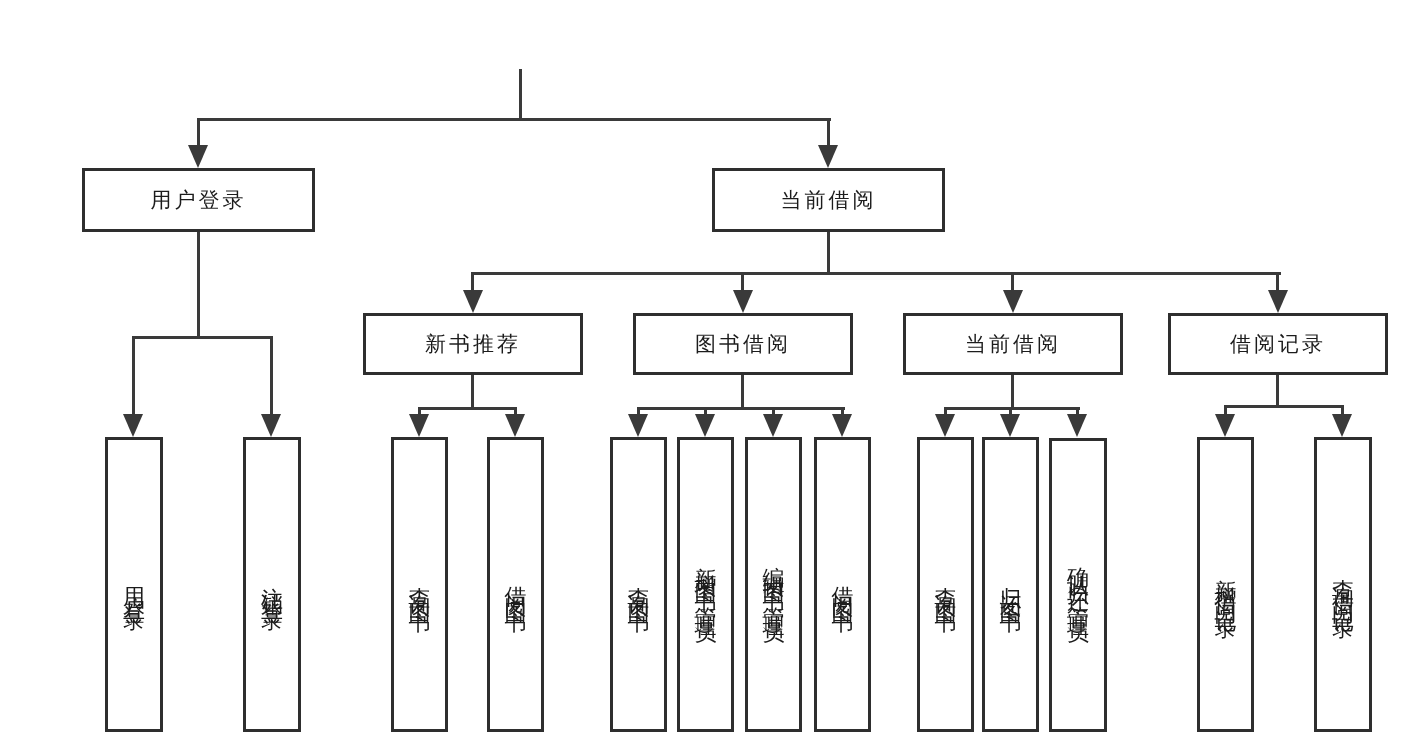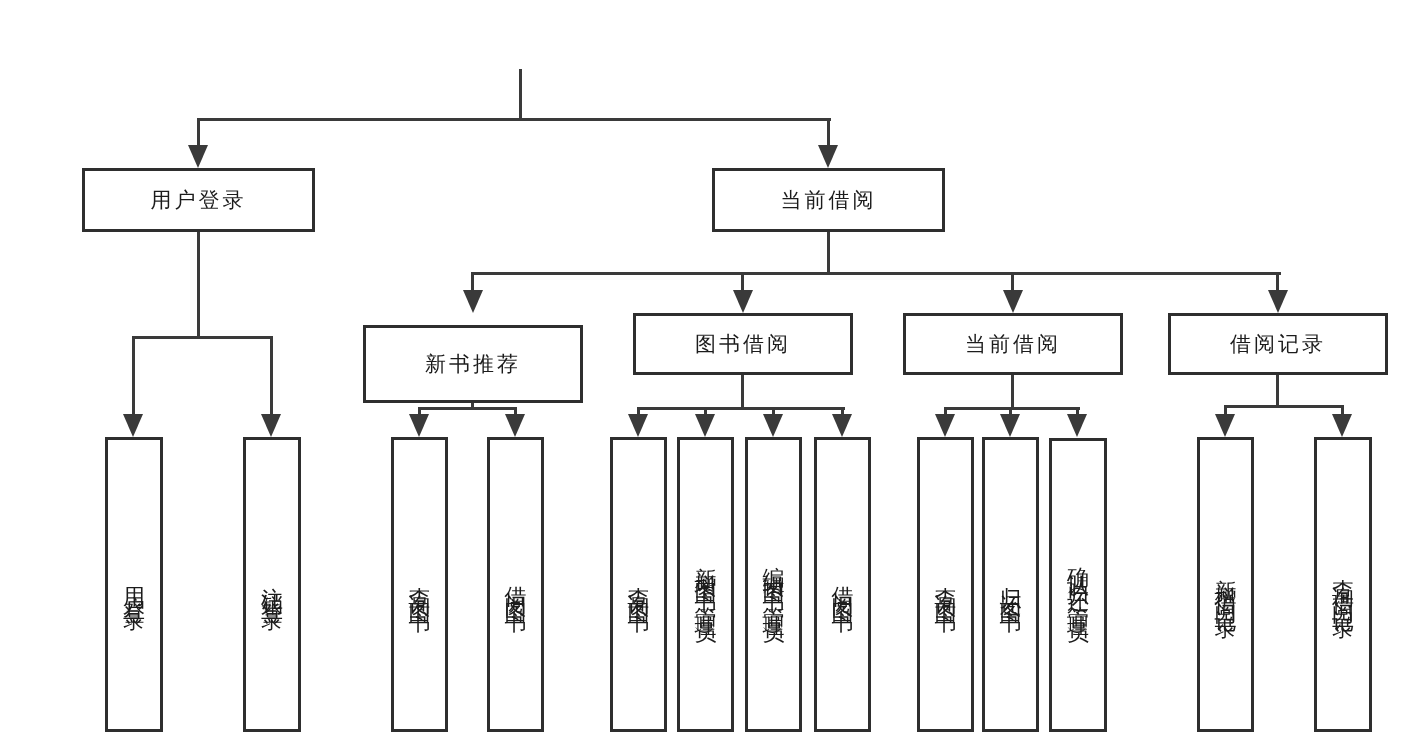--- a/index.html
+++ b/index.html
@@ -98,21 +98,21 @@
   <div class="arrow" style="left:1332px;top:414px"></div>
 
 
   <div class="node" style="left:82px;top:168px;width:233px;height:64px">
     <span>用户登录</span>
   </div>
   <div class="node" style="left:712px;top:168px;width:233px;height:64px">
     <span>当前借阅</span>
   </div>
 
-  <div class="node" style="left:363px;top:325px;width:220px;height:78px">
+  <div class="node" style="left:363px;top:313px;width:220px;height:62px">
     <span>新书推荐</span>
   </div>
   <div class="node" style="left:633px;top:313px;width:220px;height:62px">
     <span>图书借阅</span>
   </div>
   <div class="node" style="left:903px;top:313px;width:220px;height:62px">
     <span>当前借阅</span>
   </div>
   <div class="node" style="left:1168px;top:313px;width:220px;height:62px">
     <span>借阅记录</span>

